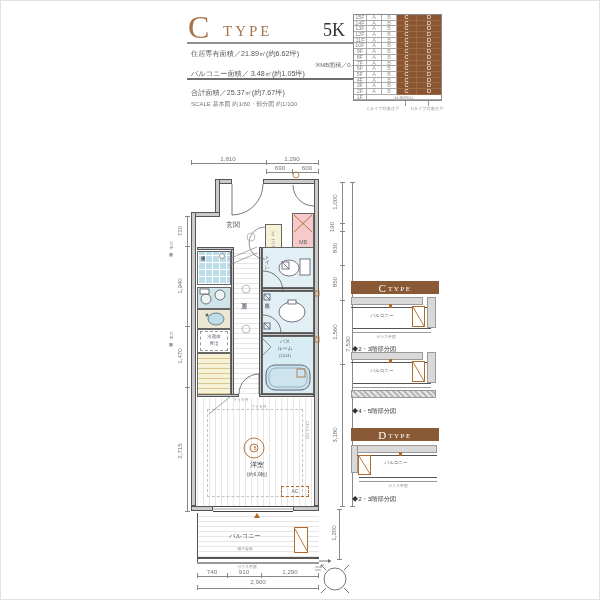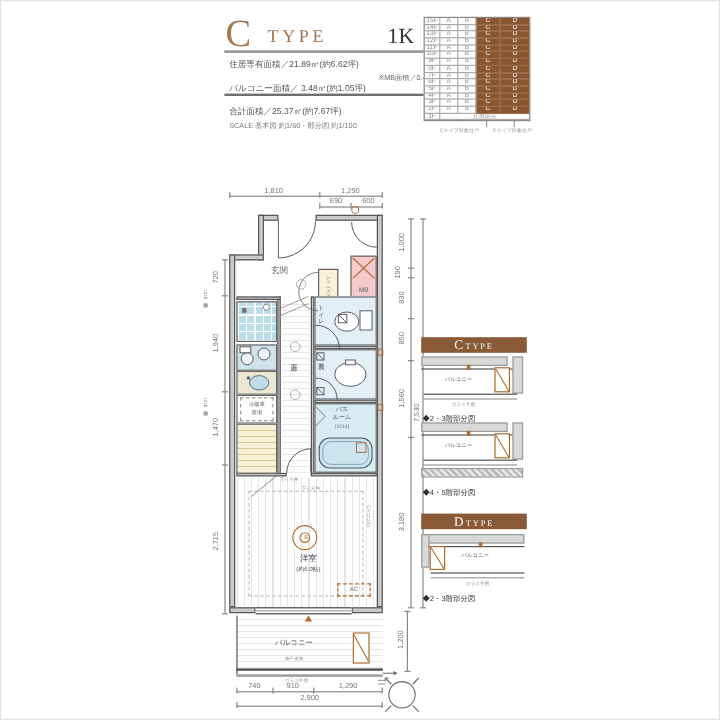--- a/index.html
+++ b/index.html
@@ -66,21 +66,21 @@
   .hatchband{position:absolute;background:repeating-linear-gradient(45deg,#b9b9b9 0 2px,#e7e7e7 2px 4px);border:.5px solid #999;box-sizing:border-box;}
   svg{position:absolute;left:0;top:0;pointer-events:none;}
 </style>
 </head>
 <body>
 
 <div class="page">
 
   <div class="title-letter" style="left:187px;top:8px;">C</div>
   <div class="title-word" style="left:222px;top:22px;">TYPE</div>
-  <div class="title-1k" style="left:322px;top:19px;">1K</div>
+  <div class="title-1k" style="left:322px;top:19px;">5K</div>
   <div class="abs" style="left:186px;top:41px;width:190px;height:2px;background:#8f8f8f;"></div>
   <div class="spec" style="left:190px;top:45px;">住居専有面積／21.89㎡(約6.62坪)</div>
   <div class="specr" style="left:190px;top:56px;">※MB面積／0.40㎡含む</div>
   <div class="spec" style="left:190px;top:65px;">バルコニー面積／ 3.48㎡(約1.05坪)</div>
   <div class="abs" style="left:186px;top:77px;width:190px;height:2px;background:#6f6f6f;"></div>
   <div class="spec" style="left:190px;top:84px;">合計面積／25.37㎡(約7.67坪)</div>
   <div class="spec" style="left:190px;top:96px;transform:scale(.55);transform-origin:left center;color:#777;">SCALE 基本図 約1/60・部分図 約1/100</div>
 
   <div class="ftable">
     <div>

